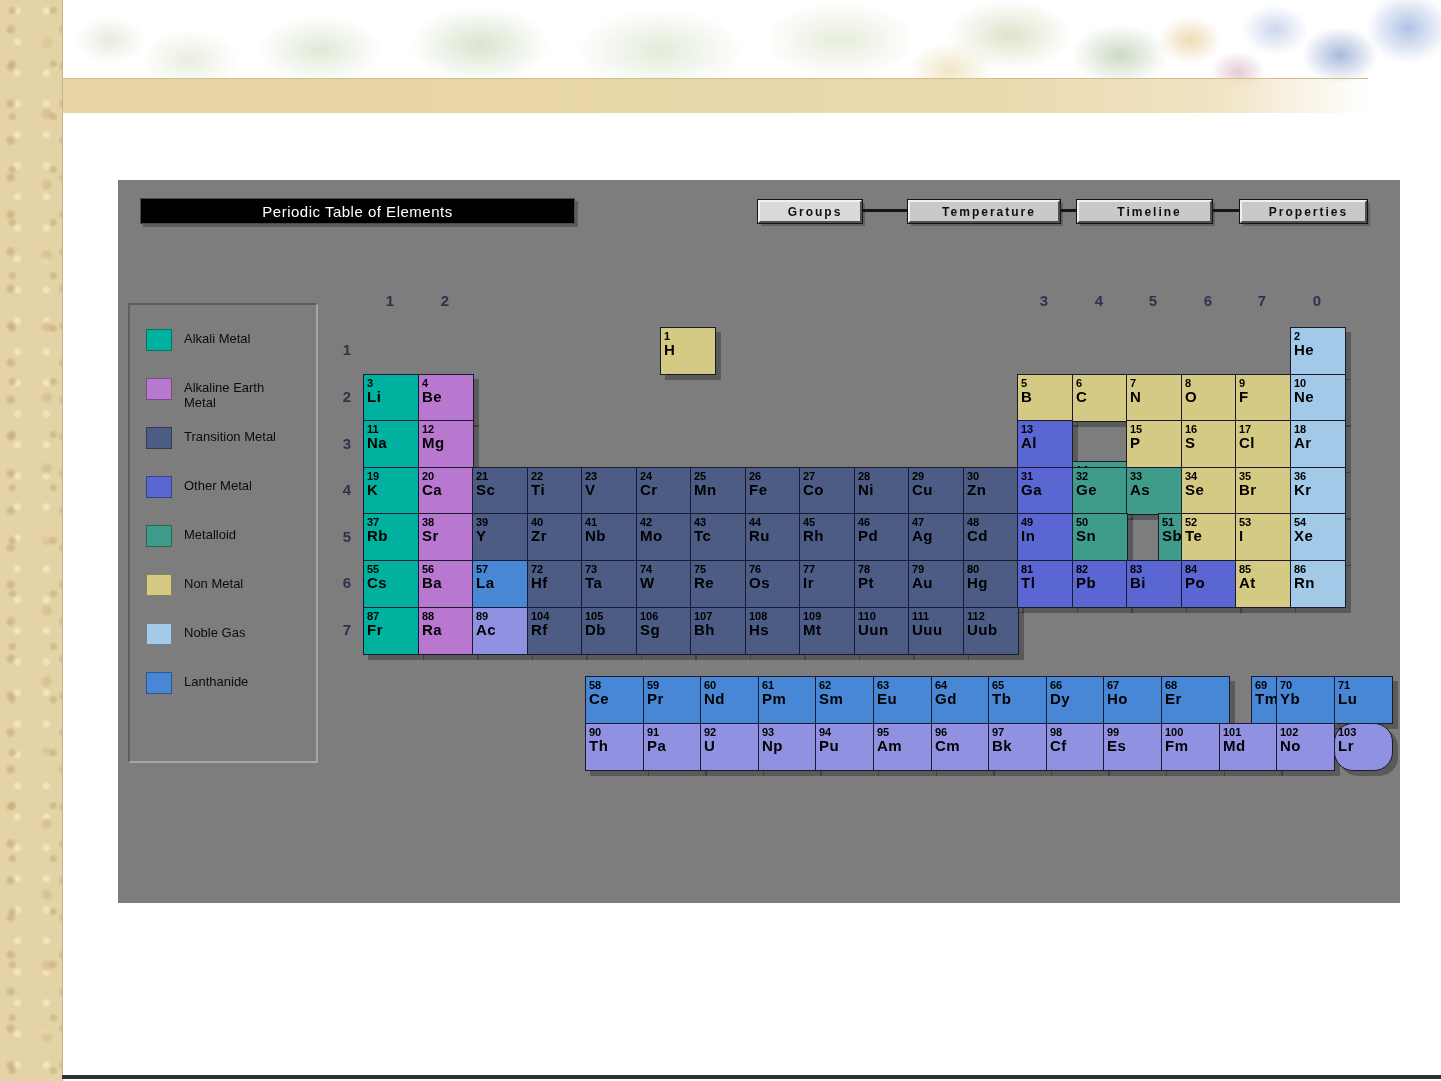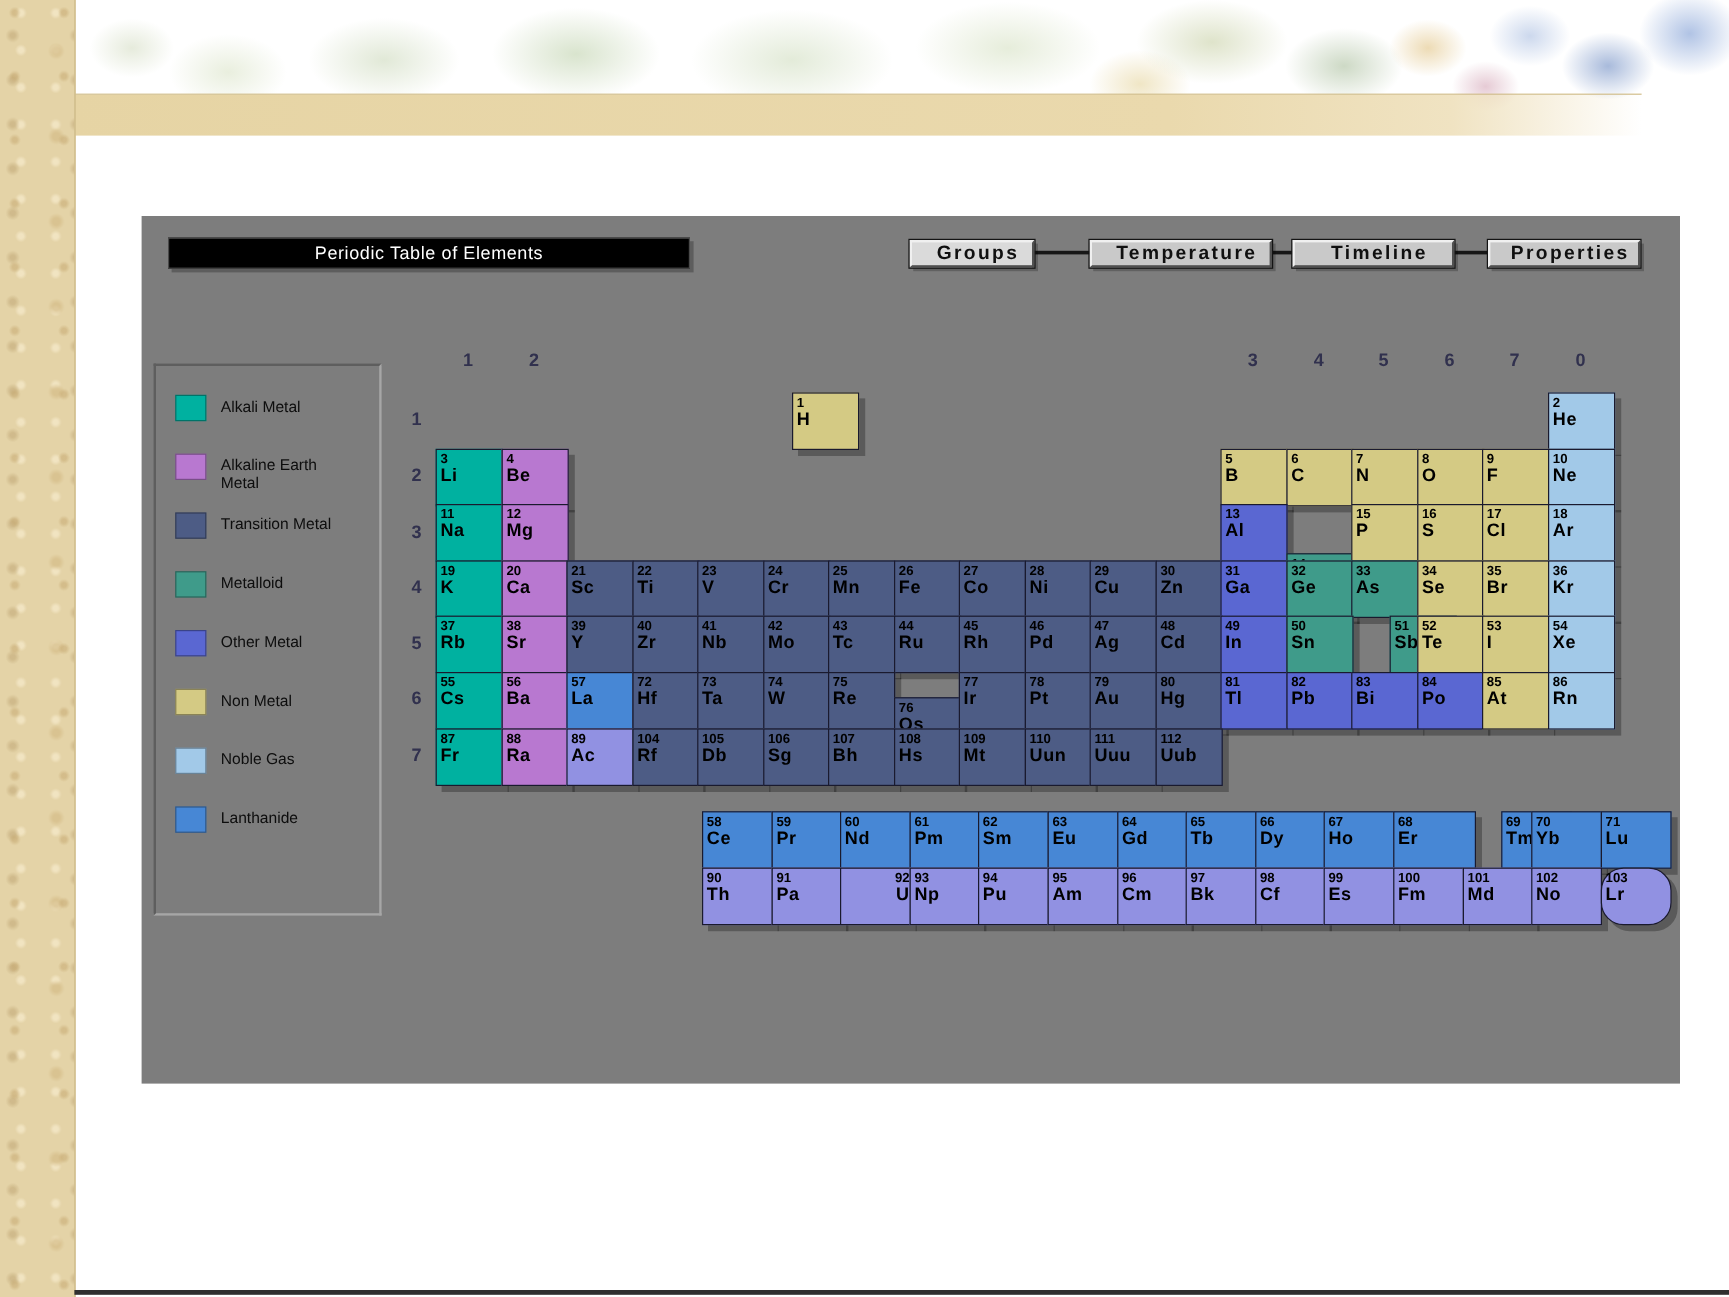--- a/index.html
+++ b/index.html
@@ -39,21 +39,21 @@
   
   #applet{position:absolute;left:118px;top:180px;width:1282px;height:723px;z-index:5;
         background:var(--applet_bg,#7d7d7d);}
   #titlebox{position:absolute;left:22px;top:18px;width:435px;height:26px;box-sizing:border-box;
         background:var(--title_bg,#000);color:var(--title_fg,#fff);display:flex;align-items:center;
         justify-content:center;font-size:15px;letter-spacing:.5px;border:1px solid #4a4a4a;
         box-shadow:3px 3px 0 rgba(0,0,0,.25);}
   #btnbar{position:absolute;left:0;top:0;width:100%;height:60px;}
   .vbtn{position:absolute;box-sizing:border-box;background:var(--button_bg,#c9c9c9);
         border:2px solid;border-color:#f0f0f0 #505050 #505050 #f0f0f0;outline:1px solid #141414;
-        color:var(--button_fg,#111);font-size:16px;font-weight:bold;letter-spacing:2px;
+        color:var(--button_fg,#111);font-size:12px;font-weight:bold;letter-spacing:2px;
         display:flex;align-items:center;justify-content:center;cursor:pointer;
         box-shadow:3px 3px 0 rgba(0,0,0,.22);padding-left:10px;}
   .vbtn.active{background:var(--button_active_bg,#dadada);}
   .conn{position:absolute;top:29px;height:3px;background:#161616;}
 
   
   #legend{position:absolute;left:10px;top:123px;width:190px;height:460px;box-sizing:border-box;
         border:2px solid;border-color:#5e5e5e #a6a6a6 #a6a6a6 #5e5e5e;padding-top:24px;}
   .legend-item{display:flex;align-items:flex-start;height:49px;padding-left:16px;}
   .legend-swatch{width:24px;height:20px;margin-right:12px;flex:none;border:1px solid rgba(0,0,0,.35);}
@@ -98,26 +98,26 @@
         </div>
         <div class="legend-item">
           <span class="legend-swatch" style="background: rgb(184, 120, 208);"></span>
           <span class="legend-label">Alkaline Earth Metal</span>
         </div>
         <div class="legend-item">
           <span class="legend-swatch" style="background: rgb(77, 92, 133);"></span>
           <span class="legend-label">Transition Metal</span>
         </div>
         <div class="legend-item">
+          <span class="legend-swatch" style="background: rgb(90, 103, 210);"></span>
+          <span class="legend-label">Other Metal</span>
+        </div>
+        <div class="legend-item">
           <span class="legend-swatch" style="background: rgb(63, 155, 138);"></span>
           <span class="legend-label">Metalloid</span>
-        </div>
-        <div class="legend-item">
-          <span class="legend-swatch" style="background: rgb(90, 103, 210);"></span>
-          <span class="legend-label">Other Metal</span>
         </div>
         <div class="legend-item">
           <span class="legend-swatch" style="background: rgb(212, 202, 132);"></span>
           <span class="legend-label">Non Metal</span>
         </div>
         <div class="legend-item">
           <span class="legend-swatch" style="background: rgb(162, 201, 232);"></span>
           <span class="legend-label">Noble Gas</span>
         </div>
         <div class="legend-item">
@@ -378,21 +378,21 @@
           <span class="sym">Ta</span>
         </div>
         <div class="el" style="left: 518px; top: 380px; width: 56px; height: 48px; background: var(--cat-tm);">
           <span class="num">74</span>
           <span class="sym">W</span>
         </div>
         <div class="el" style="left: 572px; top: 380px; width: 56px; height: 48px; background: var(--cat-tm);">
           <span class="num">75</span>
           <span class="sym">Re</span>
         </div>
-        <div class="el" style="left: 627px; top: 401px; width: 56px; height: 48px; background: var(--cat-tm);">
+        <div class="el" style="left: 627px; top: 380px; width: 56px; height: 48px; background: var(--cat-tm);">
           <span class="num">76</span>
           <span class="sym">Os</span>
         </div>
         <div class="el" style="left: 681px; top: 380px; width: 56px; height: 48px; background: var(--cat-tm);">
           <span class="num">77</span>
           <span class="sym">Ir</span>
         </div>
         <div class="el" style="left: 736px; top: 380px; width: 56px; height: 48px; background: var(--cat-tm);">
           <span class="num">78</span>
           <span class="sym">Pt</span>
@@ -534,21 +534,21 @@
           <span class="sym">Lu</span>
         </div>
         <div class="el" style="left: 467px; top: 543px; width: 59px; height: 48px; background: var(--cat-ac);">
           <span class="num">90</span>
           <span class="sym">Th</span>
         </div>
         <div class="el" style="left: 525px; top: 543px; width: 59px; height: 48px; background: var(--cat-ac);">
           <span class="num">91</span>
           <span class="sym">Pa</span>
         </div>
-        <div class="el" style="left: 582px; top: 543px; width: 59px; height: 48px; background: var(--cat-ac); text-align: right;">
+        <div class="el" style="left: 582px; top: 543px; width: 59px; height: 48px; background: var(--cat-ac);">
           <span class="num">92</span>
           <span class="sym">U</span>
         </div>
         <div class="el" style="left: 640px; top: 543px; width: 59px; height: 48px; background: var(--cat-ac);">
           <span class="num">93</span>
           <span class="sym">Np</span>
         </div>
         <div class="el" style="left: 697px; top: 543px; width: 59px; height: 48px; background: var(--cat-ac);">
           <span class="num">94</span>
           <span class="sym">Pu</span>

